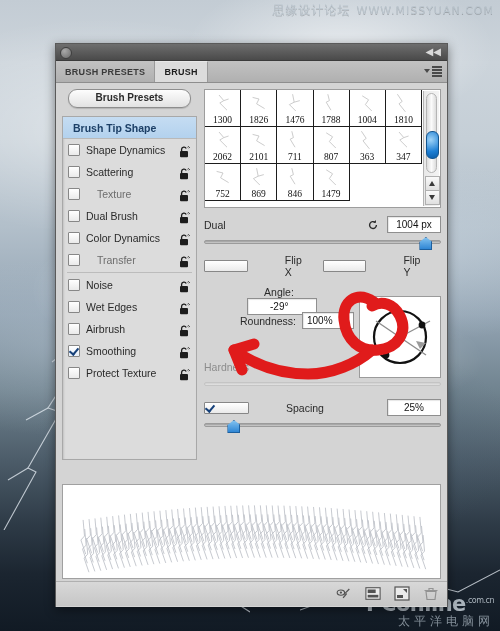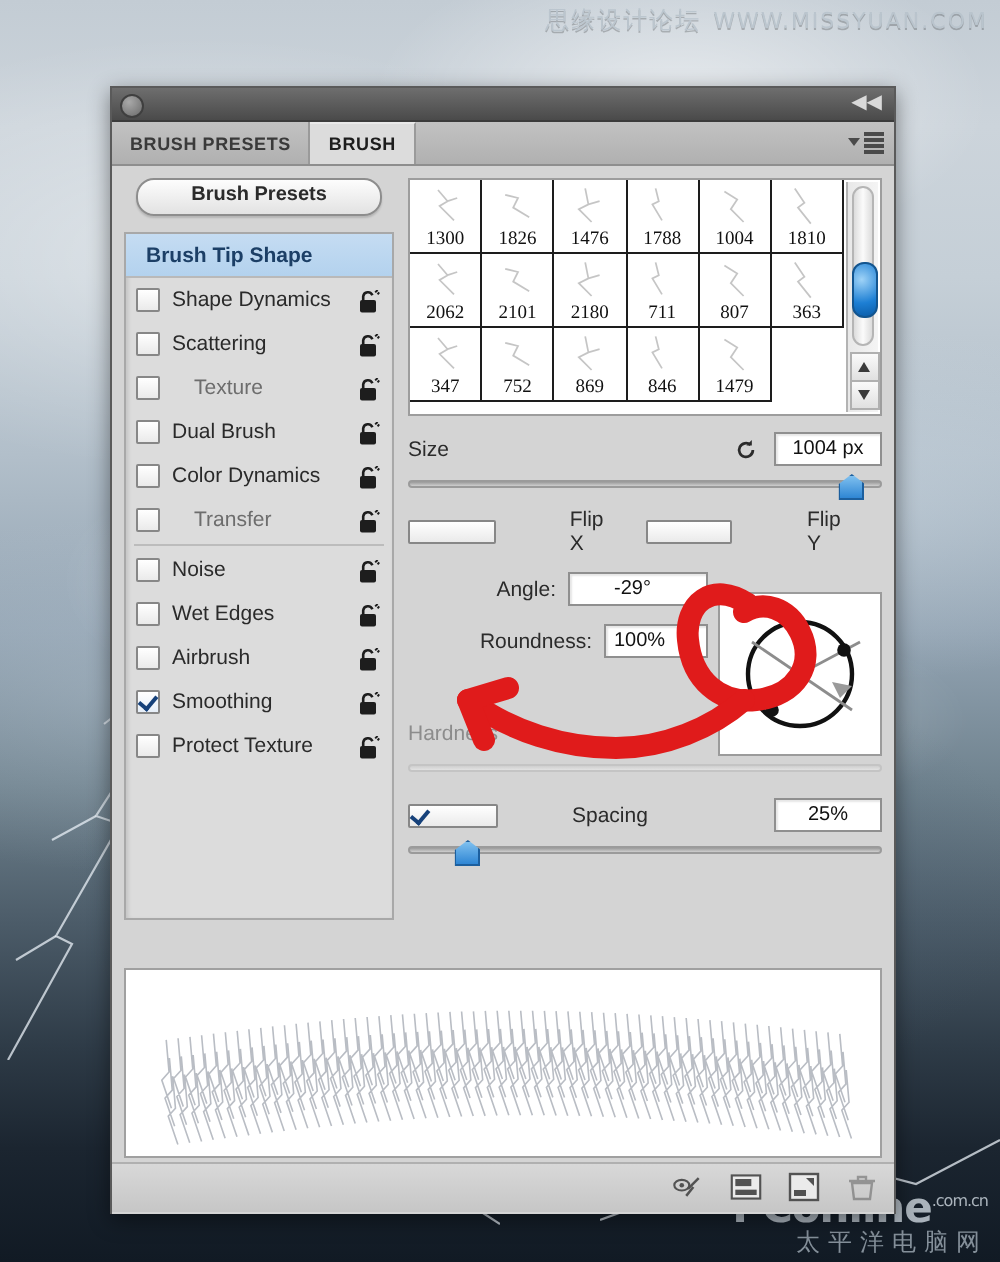--- a/index.html
+++ b/index.html
@@ -344,26 +344,20 @@
               <span class="num">2062</span>
             </div>
             <div class="cell">
               <svg width="26" height="24" viewBox="0 0 26 30">
                 <path d="M5 8 L13 10 L10 16 L20 22" fill="none" stroke="#808080" stroke-width="1.1"></path>
               </svg>
               <span class="num">2101</span>
             </div>
             <div class="cell">
               <svg width="26" height="24" viewBox="0 0 26 30">
-                <path d="M10 4 L12 14 L6 17 L14 25 M12 14 L19 12" fill="none" stroke="#808080" stroke-width="1.1"></path>
-              </svg>
-              <span class="num">2180</span>
-            </div>
-            <div class="cell">
-              <svg width="26" height="24" viewBox="0 0 26 30">
                 <path d="M9 4 L11 12 L7 14 L13 24" fill="none" stroke="#808080" stroke-width="1.1"></path>
               </svg>
               <span class="num">711</span>
             </div>
             <div class="cell">
               <svg width="26" height="24" viewBox="0 0 26 30">
                 <path d="M7 6 L15 11 L11 17 L19 25" fill="none" stroke="#808080" stroke-width="1.1"></path>
               </svg>
               <span class="num">807</span>
             </div>
@@ -410,21 +404,21 @@
           <div class="arrBtn" id="arrUp">
               <i></i>
             </div>
           <div class="arrBtn" id="arrDn">
               <i></i>
             </div>
         </div>
       </div>
 
       <div class="rowline" style="margin-top:8px;">
-        <span class="fldlabel">Size</span>
+        <span class="fldlabel">Dual</span>
         <span style="flex:1"></span>
         <svg class="resetIcon" viewBox="0 0 14 14">
           <path d="M11 7a4 4 0 1 1-1.4-3" fill="none" stroke="#2b2b2b" stroke-width="1.6"></path>
           <path d="M10.4 1.2 L10.4 4.4 L7.2 4.4 Z" fill="#2b2b2b"></path>
         </svg>
         <div class="numfield" style="width:52px;margin-left:8px;">1004 px</div>
       </div>
       <div class="slider">
         <div class="strack"></div>
         <div class="sthumb" id="sizeThumb" style="left: calc(93% - 5px);"></div>
@@ -435,21 +429,21 @@
           <label class="chk">
             <span class="cb"></span>
             <span>Flip X</span>
           </label>
           <label class="chk">
             <span class="cb"></span>
             <span>Flip Y</span>
           </label>
         </div>
 
-        <div style="position:absolute;left:0;top:32px;width:150px;display:flex;justify-content:flex-end;align-items:center;">
+        <div style="position:absolute;left:0;top:32px;width:150px;display:flex;justify-content:flex-end;align-items:center;flex-direction:column;">
           <span class="fldlabel">Angle:</span>
           <div class="numfield" style="width:46px;margin-left:6px;text-align:left;padding-left:22px;">-29°</div>
         </div>
 
         <div style="position:absolute;left:0;top:58px;width:150px;display:flex;justify-content:flex-end;align-items:center;">
           <span class="fldlabel">Roundness:</span>
           <div class="numfield" style="width:46px;margin-left:6px;text-align:left;padding-left:4px;">100%</div>
         </div>
 
         <div id="tipPreview">

